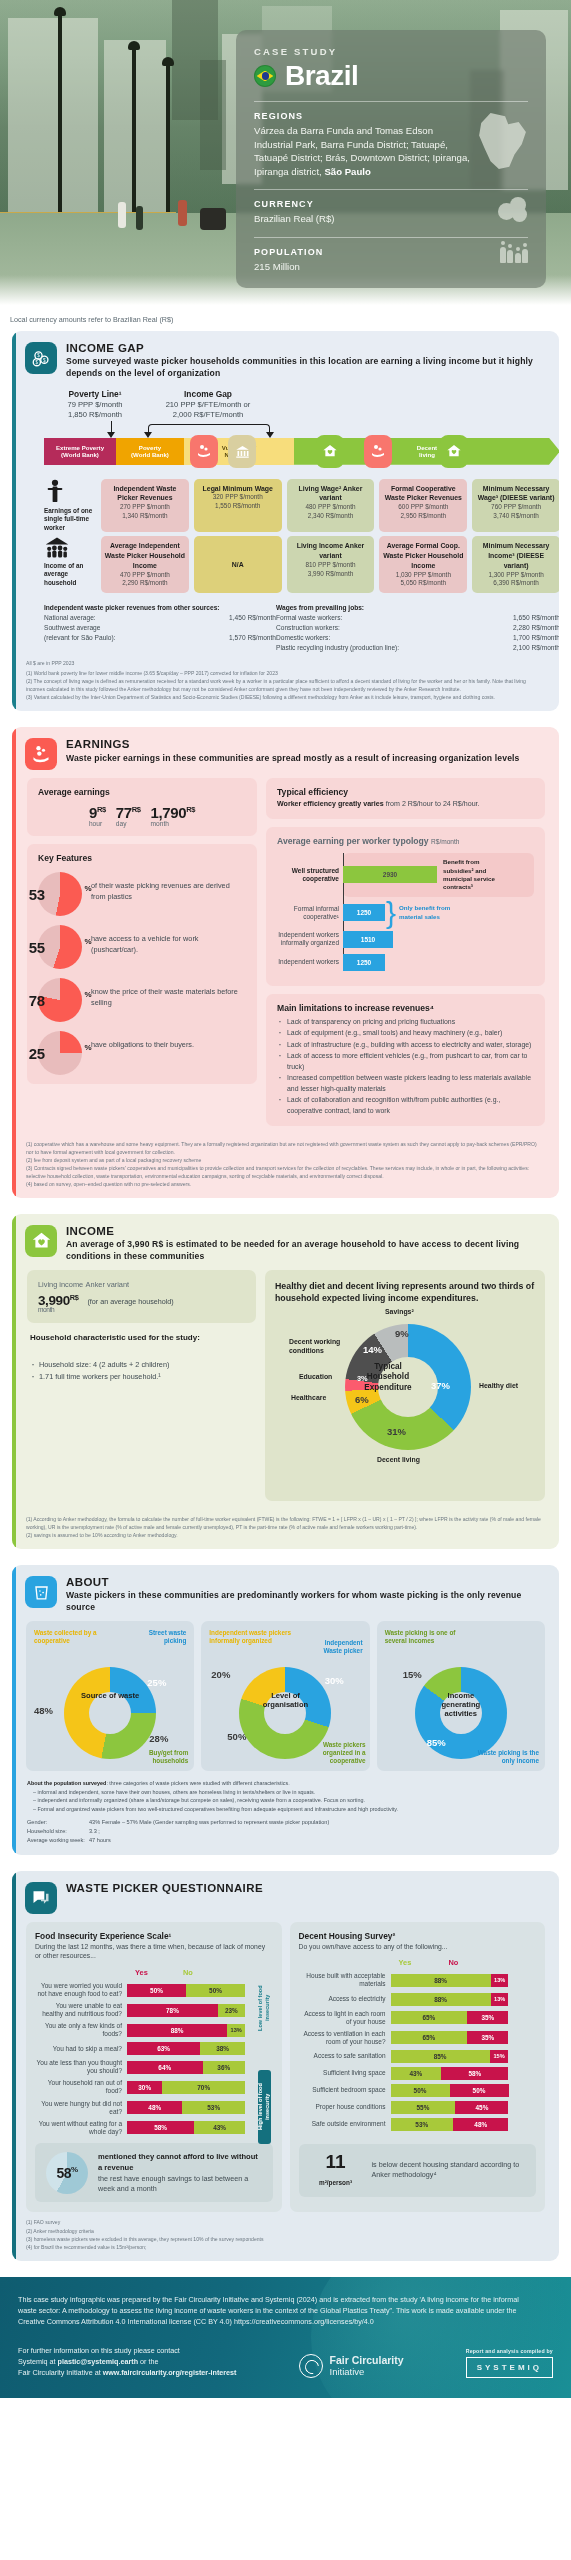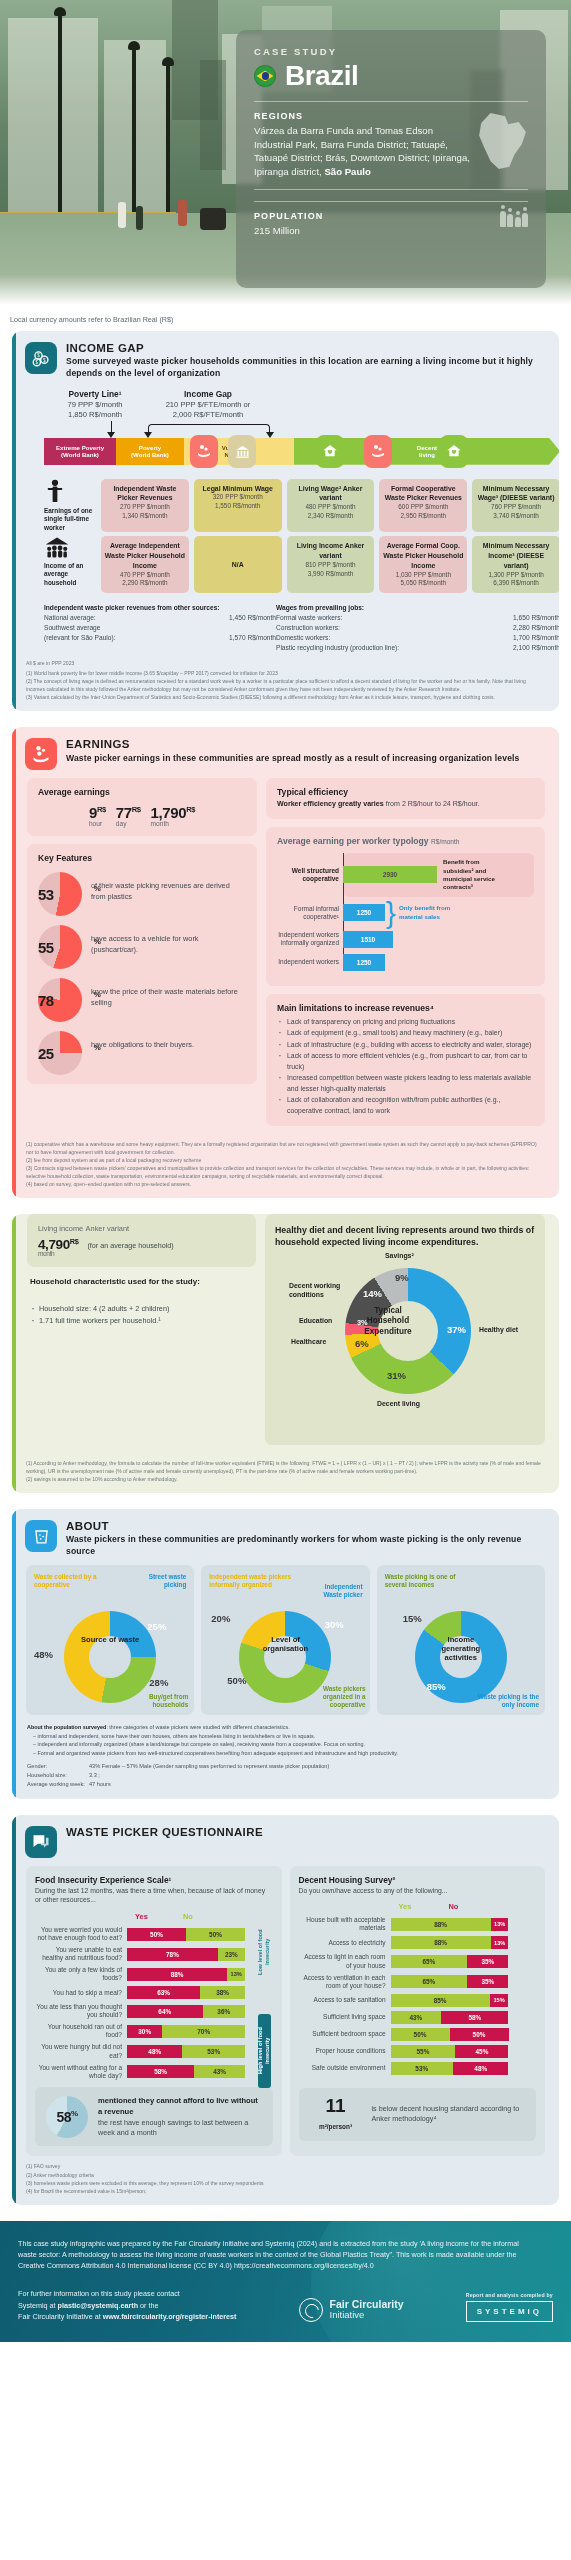--- a/index.html
+++ b/index.html
@@ -110,21 +110,21 @@
   .colL{width:230px;}
   .colR{flex:1;}
   .panel{background:rgba(246,205,205,.58);border-radius:7px;padding:9px 11px;margin-bottom:8px;}
   .ph{font-size:8.6px;font-weight:bold;color:#1d1d1d;}
   .avg-row{display:flex;gap:10px;margin-top:7px;justify-content:center;}
   .avg{text-align:left;}
   .avg .n{font-size:15px;font-weight:bold;color:#1d1d1d;letter-spacing:-.4px;}
   .avg .n sup{font-size:7.6px;font-weight:bold;}
   .avg .u{font-size:6.6px;color:#5d6a72;margin-top:-1px;}
   .kf{display:flex;gap:9px;align-items:flex-start;margin-top:9px;}
-  .pie{width:44px;height:44px;border-radius:50%;flex:0 0 auto;display:flex;align-items:center;justify-content:flex-start;gap:40px;}
+  .pie{width:44px;height:44px;border-radius:50%;flex:0 0 auto;display:flex;align-items:center;justify-content:center;gap:40px;}
   .pie span{font-size:15px;font-weight:bold;color:#1d1d1d;letter-spacing:-.5px;}
   .kf p{font-size:7.3px;color:#3f4a50;line-height:1.45;padding-top:9px;}
   .we-sub{font-size:7.1px;color:#3f4a50;margin-top:3px;line-height:1.4;}
   .we-sub b{font-weight:bold;color:#1d1d1d;}
   .chart-t{font-size:8.6px;font-weight:bold;color:#1d1d1d;}
   .chart-t span{font-size:6.6px;font-weight:normal;color:#5d6a72;}
   .barchart{position:relative;margin-top:7px;padding-left:66px;}
   .axis{position:absolute;left:66px;top:0;bottom:4px;width:1px;background:#3a3a3a;}
   .brow{display:flex;align-items:center;margin-bottom:6px;position:relative;}
   .blab{position:absolute;right:calc(100% + 4px);width:64px;text-align:right;font-size:6.5px;color:#3f4a50;line-height:1.25;}
@@ -267,20 +267,31 @@
         <div class="cs-val">
           <span>Várzea da Barra Funda and Tomas Edson Industrial Park, Barra Funda District; Tatuapé, Tatuapé District; Brás, Downtown District; Ipiranga, Ipiranga district,</span>
           <b>São Paulo</b>
         </div>
         <div class="cs-ico">
             <div class="mapbr"></div>
           </div>
       </div>
 
       <div class="cs-rule"></div>
+      <div class="cs-block">
+        <div class="cs-lab">CURRENCY</div>
+        <div class="cs-val">Brazilian Real (R$)</div>
+        <div class="cs-ico" style="top:-2px;">
+          <div class="coins">
+              <i style="left:0;top:6px;width:17px;height:17px;"></i>
+              <i style="left:12px;top:0;width:16px;height:16px;"></i>
+              <i style="left:14px;top:10px;width:15px;height:15px;"></i>
+            </div>
+        </div>
+      </div>
 
       <div class="cs-rule"></div>
       <div class="cs-block">
         <div class="cs-lab">POPULATION</div>
         <div class="cs-val">215 Million</div>
         <div class="cs-ico" style="top:0;">
           <div class="ppl">
               <i style="height:16px;"></i>
               <i style="height:13px;"></i>
               <i style="height:10px;"></i>
@@ -626,46 +637,58 @@
     <div class="foot-notes">
       <div>(1) cooperative which has a warehouse and some heavy equipment. They are a formally registered organization but are not registered with government waste system as such they cannot apply to pay-back schemes (EPR/PRO) nor to have formal agreement with local government for collection.</div>
       <div>(2) fee from deposit system and as part of a local packaging recovery scheme</div>
       <div>(3) Contracts signed between waste pickers' cooperatives and municipalities to provide collection and transport services for the collection of recyclables. These services may include, in whole or in part, the following activities: selective household collection, waste transportation, environmental education campaigns, sorting of recyclable materials, and environmentally correct disposal.</div>
       <div>(4) based on survey, open–ended question with no pre-selected answers.</div>
     </div>
   </div>
 
   <div class="sect" id="income">
     <div class="sect-bar"></div>
+    <div class="sect-head">
+      <div class="sect-ico">
+        <svg width="21" height="21" viewBox="0 0 24 24" fill="#fff">
+              <path d="M12 3 2 11h3v9h14v-9h3z"></path>
+              <path d="M12 17.6c-2.2-1.8-3.8-3-3.8-4.6a1.9 1.9 0 0 1 3.8-.7 1.9 1.9 0 0 1 3.8.7c0 1.6-1.6 2.8-3.8 4.6z" fill="#8cc63e"></path>
+            </svg>
+      </div>
+      <div>
+        <div class="sect-tit">INCOME</div>
+        <div class="sect-sub">An average of 3,990 R$ is estimated to be needed for an average household to have access to decent living conditions in these communities</div>
+      </div>
+    </div>
 
     <div class="two">
       <div class="colL">
         <div class="gpanel">
           <div class="lw-t"><span>Living income</span> <span>Anker variant</span></div>
           <div class="lw-row">
-            <div class="lw-n"><span>4,790</span><sup>R$</sup><em>month</em></div>
+            <div class="lw-n"><span>3,990</span><sup>R$</sup><em>month</em></div>
             <div class="lw-d">(for an average household)</div>
           </div>
         </div>
         <div class="hh" style="padding:2px 3px;">
           <h4>Household characteristic used for the study:</h4>
           <ul>
             <li>Household size: 4 (2 adults + 2 children)</li>
             <li>1.71 full time workers per household.¹</li>
           </ul>
         </div>
       </div>
 
       <div class="colR">
         <div class="gpanel" style="padding:10px 10px 8px;">
           <div class="inc-head">Healthy diet and decent living represents around two thirds of household expected living income expenditures.</div>
           <div class="donut-wrap">
             <div class="donut" style="background:conic-gradient(#29a3e0 0 37%, #8cc63e 37% 68%, #f5c518 68% 74%, #fb5b6e 74% 77%, #4f4f4f 77% 91%, #b9bdbd 91% 100%);"></div>
             <div class="dcap">Typical Household Expenditure</div>
-            <div class="dpct" style="left:172px;top:72px;color:#fff;">37%</div>
+            <div class="dpct" style="left:156px;top:72px;color:#fff;">37%</div>
             <div class="dlab" style="left:204px;top:74px;">Healthy diet</div>
             <div class="dpct" style="left:112px;top:118px;color:#3a3a3a;">31%</div>
             <div class="dlab" style="left:102px;top:148px;">Decent living</div>
             <div class="dpct" style="left:80px;top:86px;color:#3a3a3a;">6%</div>
             <div class="dlab" style="left:16px;top:86px;">Healthcare</div>
             <div class="dpct" style="left:82px;top:66px;color:#fff;font-size:7.4px;">3%</div>
             <div class="dlab" style="left:24px;top:65px;">Education</div>
             <div class="dpct" style="left:88px;top:36px;color:#fff;">14%</div>
             <div class="dlab" style="left:14px;top:30px;width:60px;">Decent working conditions</div>
             <div class="dpct" style="left:120px;top:20px;color:#3a3a3a;">9%</div>

